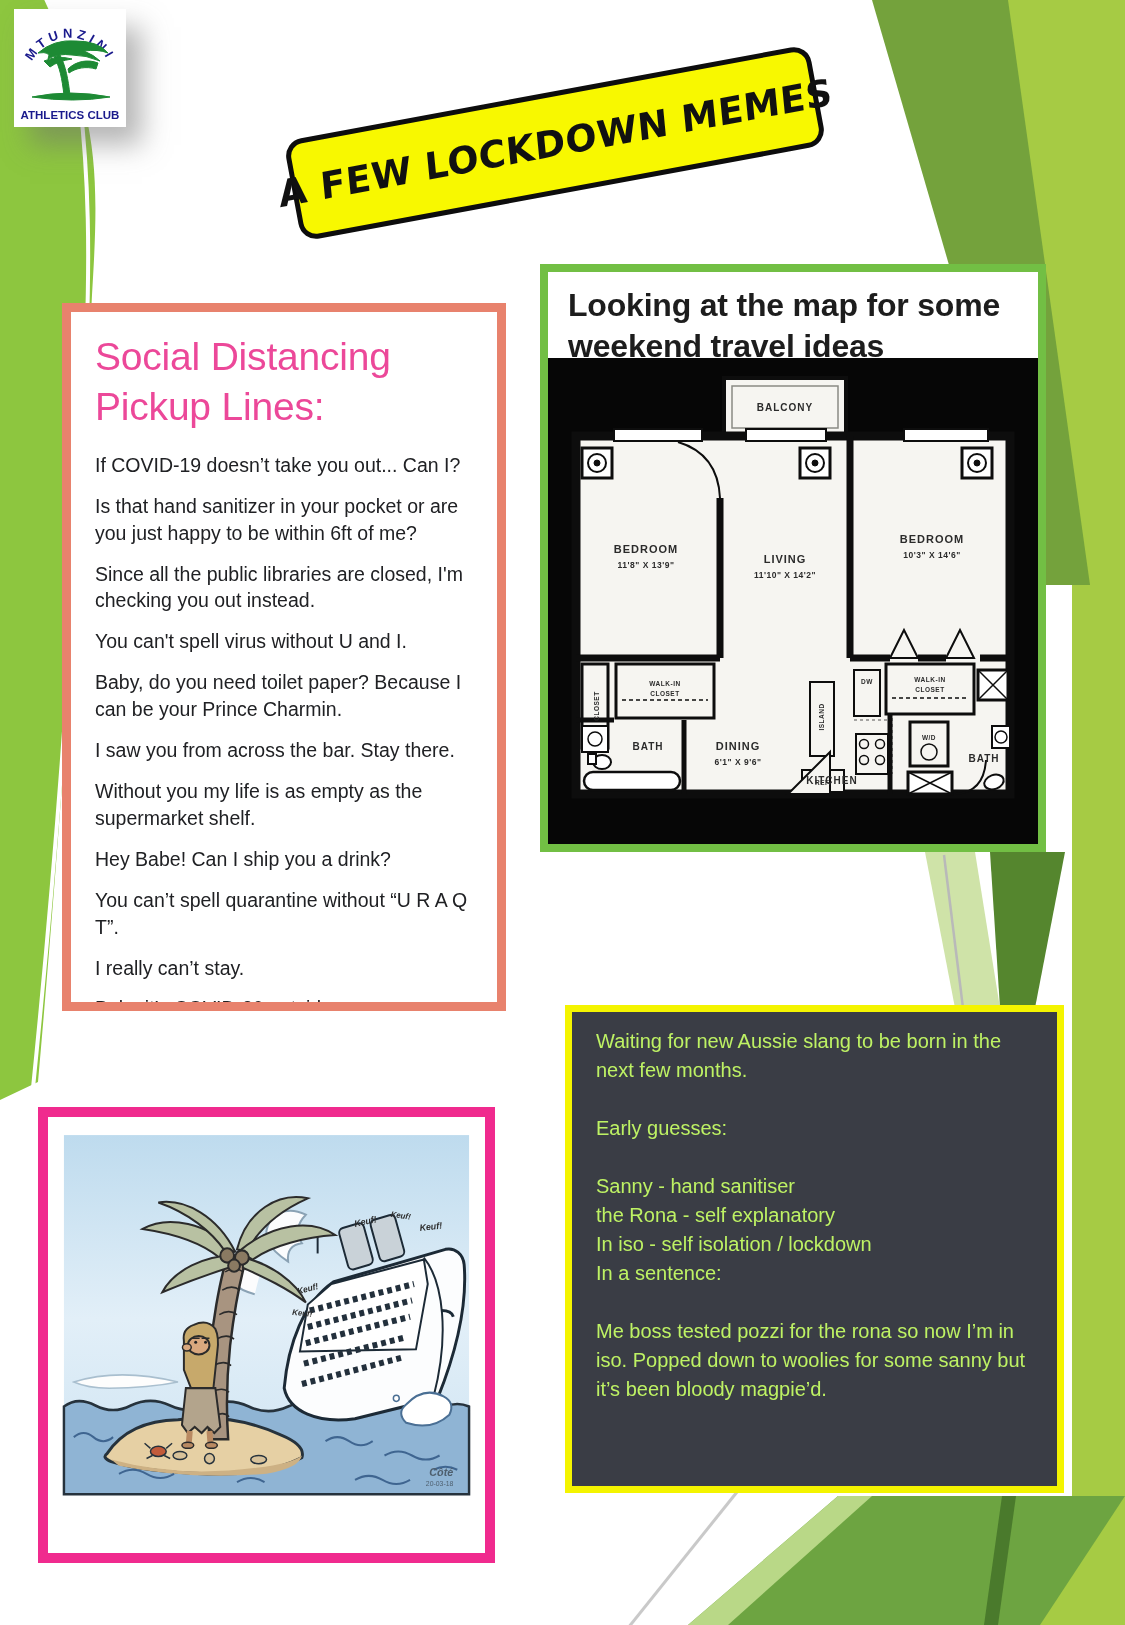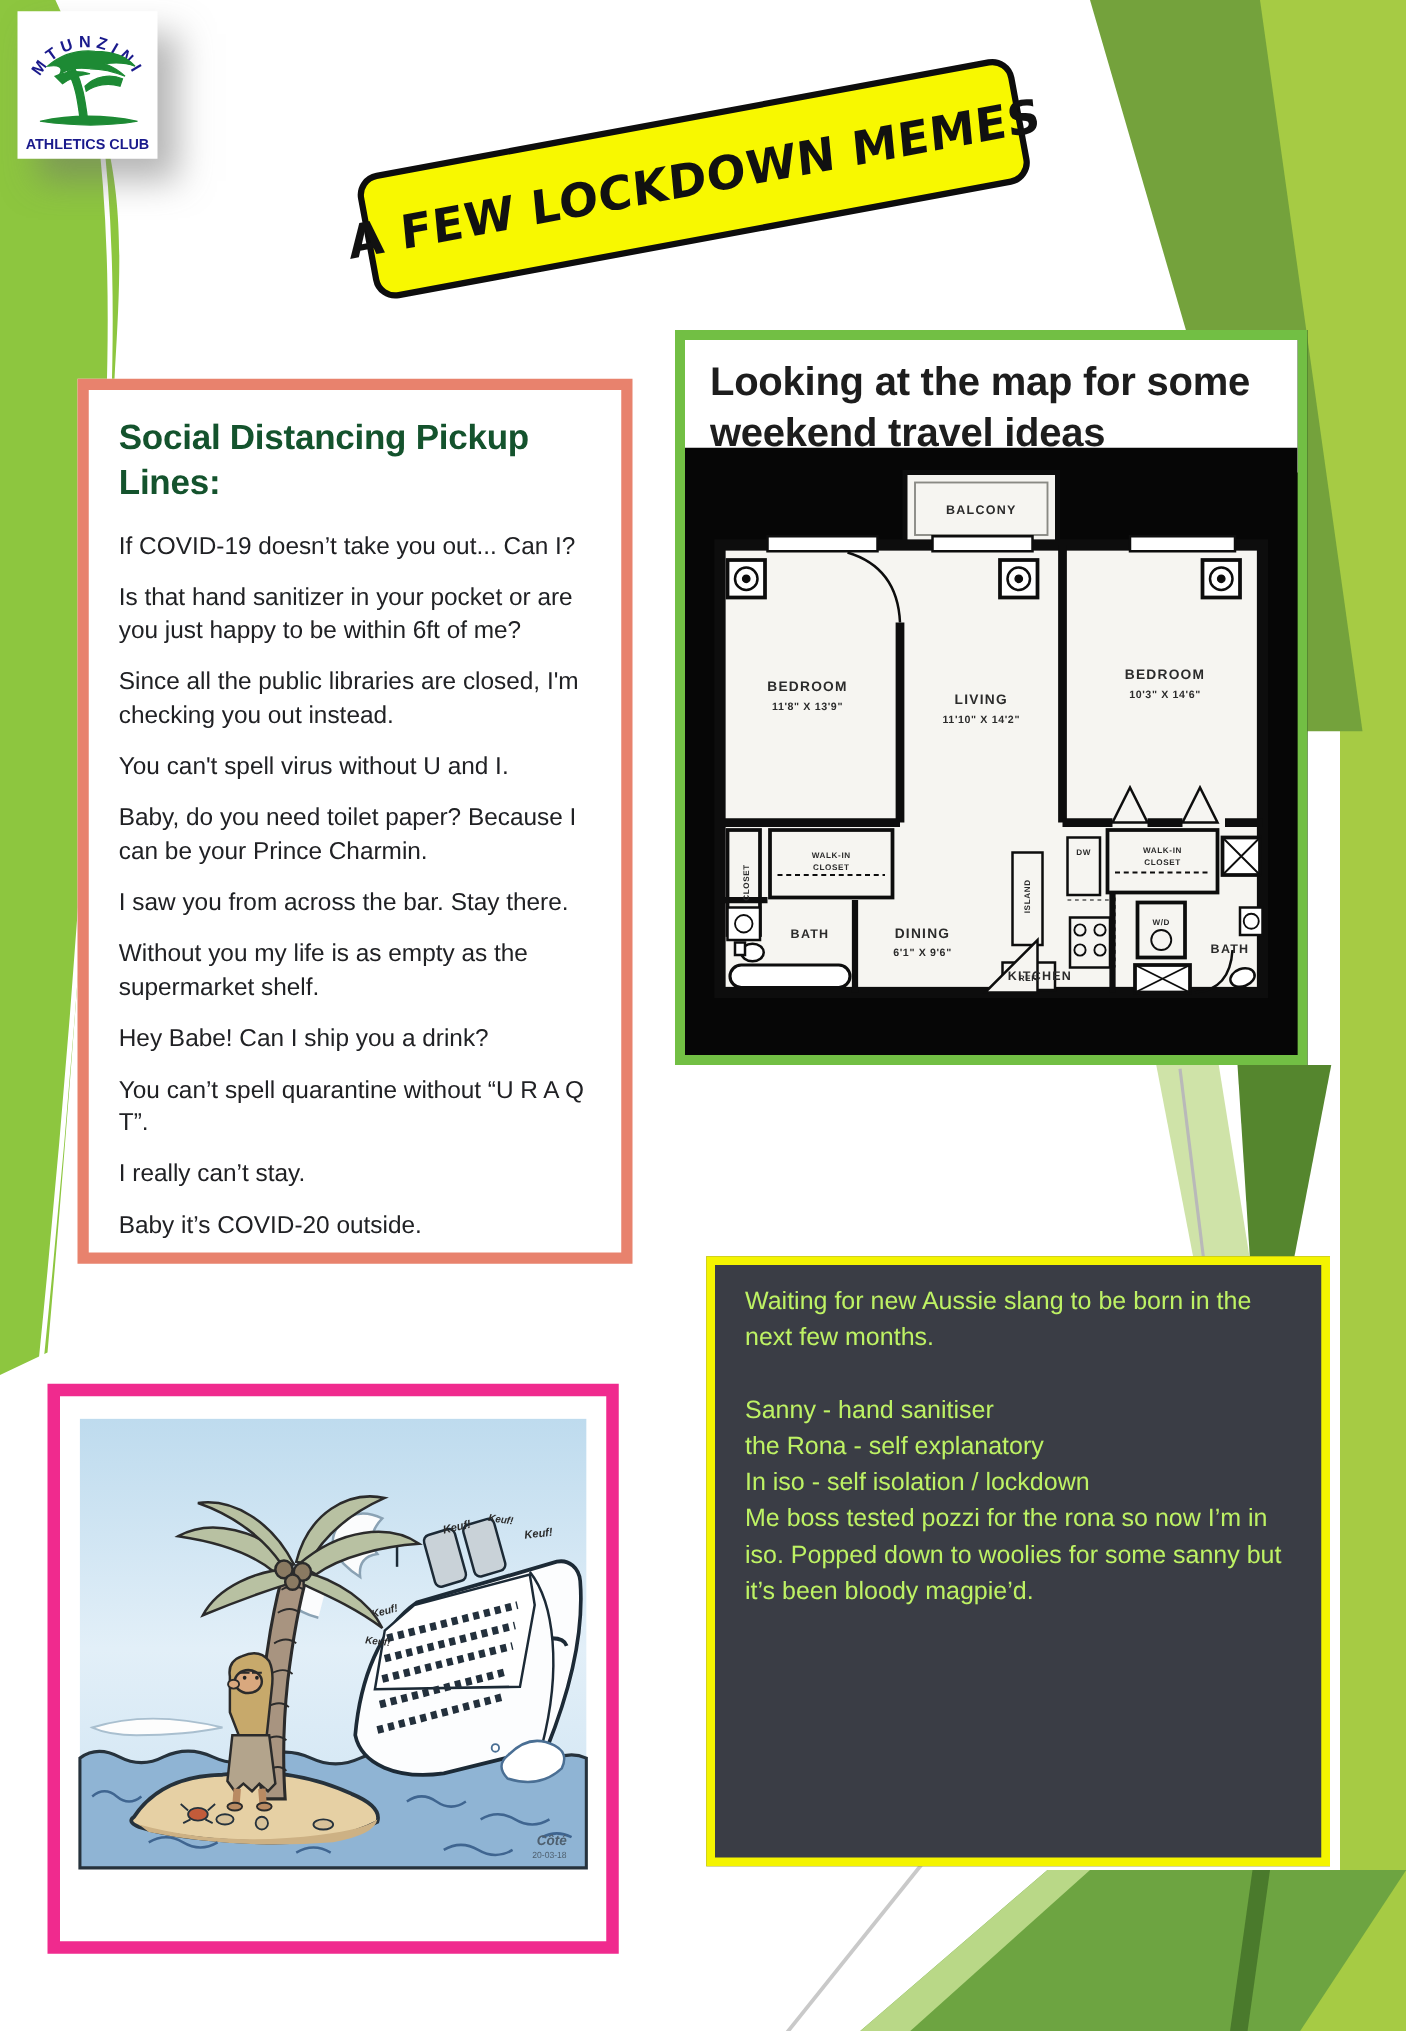--- a/index.html
+++ b/index.html
@@ -11,21 +11,21 @@
         z-index:3;box-shadow:16px 18px 26px rgba(110,110,110,.5);}
   
   .banner{position:absolute;left:288px;top:92px;width:524px;height:92px;background:#f8f800;
           border:5px solid #0d0d0d;border-radius:18px;transform:rotate(-10.5deg);
           display:flex;align-items:center;justify-content:center;z-index:3;}
   .banner-text{font-family:"DejaVu Sans",sans-serif;font-size:37px;font-weight:bold;color:#111;
           letter-spacing:.5px;transform:skewX(-5deg);white-space:nowrap;}
   
   .pickup-box{position:absolute;left:62px;top:303px;width:444px;height:708px;box-sizing:border-box;
           border:9px solid #e8826d;background:#fff;padding:20px 24px 10px 24px;z-index:2;overflow:hidden;}
-  .pickup-title{font-size:28px;font-weight:700;color:#14532d;line-height:1.28;letter-spacing:-.2px;margin:0 0 20px 0;}
+  .pickup-title{font-size:39px;font-weight:400;color:#ec4899;line-height:1.28;letter-spacing:-.2px;margin:0 0 20px 0;}
   .pline{font-size:19.5px;font-weight:500;color:#202124;line-height:1.38;margin:0 0 14px 0;}
   
   .travel-box{position:absolute;left:540px;top:264px;width:506px;height:588px;box-sizing:border-box;
           border:8px solid #72bf44;background:#000;z-index:2;}
   .travel-head{background:#fff;padding:13px 20px 11px 20px;}
   .travel-title{font-size:32px;font-weight:700;color:#1d1d1d;line-height:1.28;letter-spacing:-.2px;}
   .plan-wrap{position:absolute;left:0;top:86px;right:0;bottom:0;text-align:center;}
   .plan-wrap svg{display:block;width:100%;height:100%;}
   
   .cartoon-box{position:absolute;left:38px;top:1107px;width:457px;height:456px;box-sizing:border-box;
@@ -273,19 +273,21 @@
         <path d="M300,342 Q314,334 328,342 Q342,350 356,342"></path>
         <path d="M380,332 Q392,326 404,332"></path>
       </g>
       <text x="400" y="338" text-anchor="end" font-size="11" font-style="italic" font-weight="bold" fill="#4e5f6e">Côté</text>
       <text x="400" y="348" text-anchor="end" font-size="7" fill="#4e5f6e">20-03-18</text>
     </svg>
   </div>
 
   <div class="slang-box">
     <p class="s mb">Waiting for new Aussie slang to be born in the next few months.</p>
+    <p class="s mb">Early guesses:</p>
     <p class="s">Sanny - hand sanitiser</p>
     <p class="s">the Rona - self explanatory</p>
     <p class="s">In iso - self isolation / lockdown</p>
+    <p class="s mb">In a sentence:</p>
     <p class="s">Me boss tested pozzi for the rona so now I’m in iso. Popped down to woolies for some sanny but it’s been bloody magpie’d.</p>
   </div>
 
 </div>
 
 </body></html>

